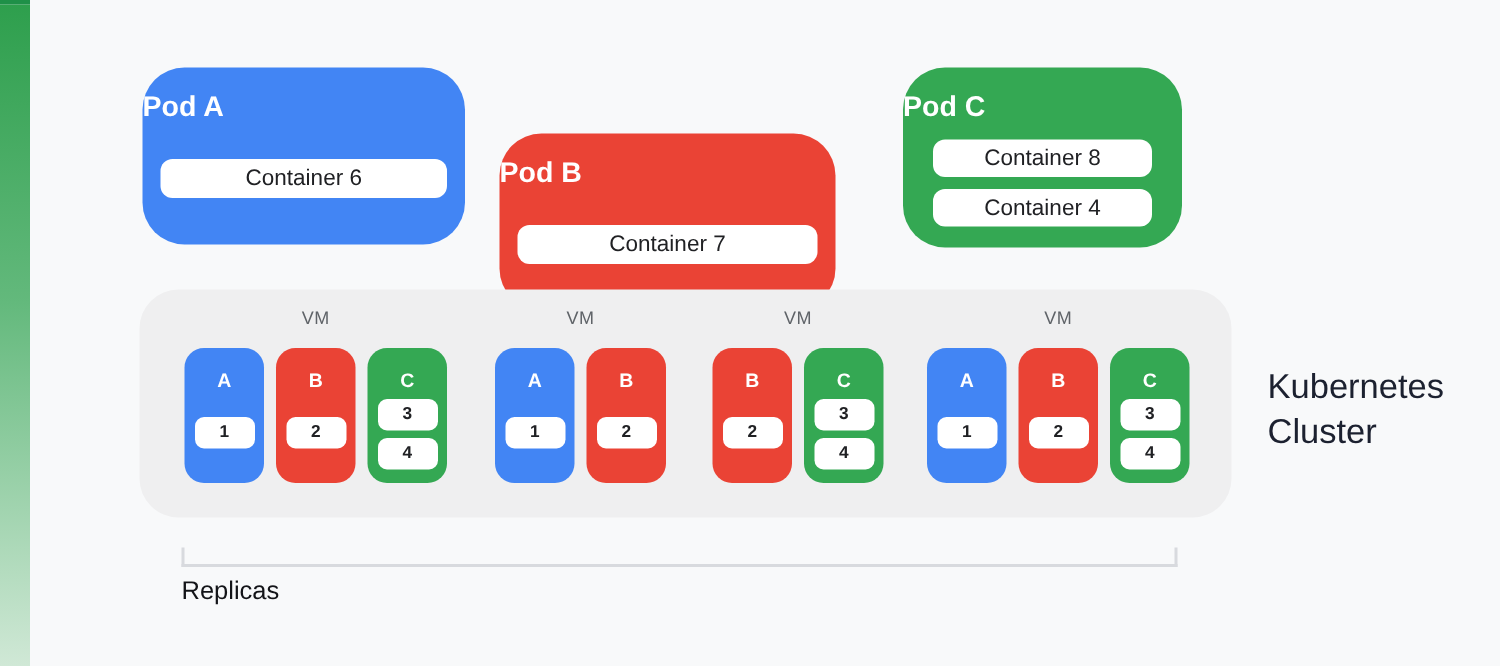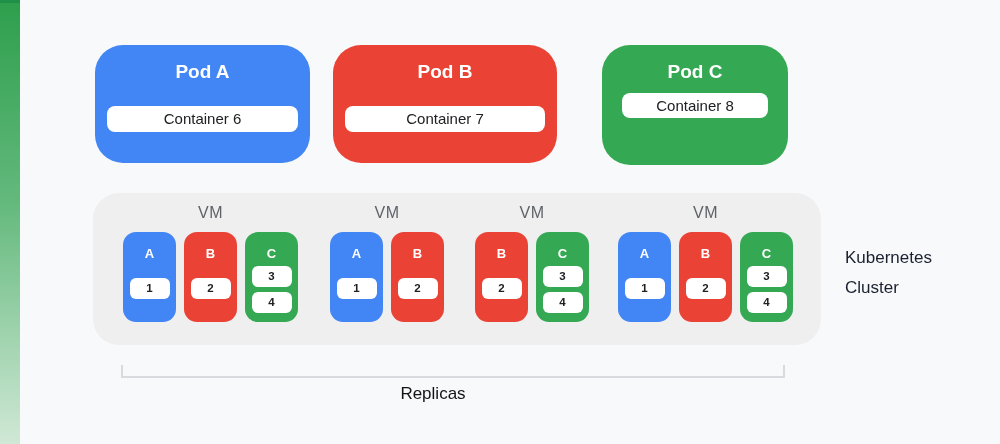--- a/index.html
+++ b/index.html
@@ -20,29 +20,29 @@
   }
   
   .pods-row { position: absolute; left: 0; top: 0; }
   .pod {
     position: absolute;
     top: 45px;
     height: 118px;
     border-radius: 28px;
   }
   .pod:nth-child(1) { left: 95px;  width: 215px; }
-  .pod:nth-child(2) { left: 333px; width: 224px; }
+  .pod:nth-child(2) { left: 333px; width: 224px; margin-top: 44px; }
   .pod:nth-child(3) { left: 602px; width: 186px; height: 120px; }
   .pod.blue  { background: var(--blue,  #4285F4); }
   .pod.red   { background: var(--red,   #EA4335); }
   .pod.green { background: var(--green, #34A853); }
   .pod-title {
     margin-top: 13px;
     height: 28px; line-height: 28px;
-    text-align: center;
+    text-align: left;
     color: #ffffff;
     font-size: 19px;
     font-weight: 700;
   }
   .pod-containers { margin: 20px 12px 0; display: flex; flex-direction: column; gap: 8px; }
   .pod:nth-child(3) .pod-containers { margin: 7px 20px 0; }
   .container-box {
     height: 26px; line-height: 26px;
     background: #ffffff;
     border-radius: 8px;
@@ -59,21 +59,21 @@
     background: var(--cluster_bg, #EFEFF0);
     border-radius: 26px;
   }
   .vm-group { position: absolute; top: 12px; }
   .vm-group:nth-child(1) { left: 30px; }
   .vm-group:nth-child(2) { left: 237px; }
   .vm-group:nth-child(3) { left: 382px; }
   .vm-group:nth-child(4) { left: 525px; }
   .vm-label {
     text-align: center;
-    font-size: 16px;
+    font-size: 12px;
     color: var(--vm_label, #5F6368);
     letter-spacing: 0.4px;
     margin-bottom: 12px;
     height: 15px; line-height: 15px;
   }
   .mini-row { display: flex; gap: 8px; }
   .mini-pod {
     width: 53px; height: 90px;
     border-radius: 13px;
     display: flex; flex-direction: column; align-items: center;
@@ -98,39 +98,39 @@
     text-align: center;
     font-size: 11.5px;
     font-weight: 600;
     color: var(--text_dark, #202124);
   }
   
   .cluster-label {
     position: absolute;
     left: 845px; top: 243px;
     width: 120px;
-    font-size: 17px;
+    font-size: 23px;
     line-height: 29.5px;
     color: #1C2130;
     font-weight: 500;
   }
   
   .bracket {
     position: absolute;
     left: 121px; top: 365px;
     width: 664px; height: 13px;
     border-left: 2px solid var(--bracket, #D8DADE);
     border-right: 2px solid var(--bracket, #D8DADE);
     border-bottom: 2px solid var(--bracket, #D8DADE);
   }
   .replicas-label {
     position: absolute;
     left: 121px; top: 384px;
     width: 624px;
-    text-align: center;
+    text-align: left;
     font-size: 17px;
     color: #131418;
   }
 </style>
 </head>
 <body>
 
 <div class="canvas">
   <div class="accent-bar"></div>
 
@@ -144,20 +144,21 @@
       <div class="pod red">
         <div class="pod-title">Pod B</div>
         <div class="pod-containers">
           <div class="container-box">Container 7</div>
         </div>
       </div>
       <div class="pod green">
         <div class="pod-title">Pod C</div>
         <div class="pod-containers two">
           <div class="container-box">Container 8</div>
+          <div class="container-box">Container 4</div>
         </div>
       </div>
     </div>
 
   <div class="cluster">
       <div class="vm-group">
         <div class="vm-label">VM</div>
         <div class="mini-row">
           <div class="mini-pod blue">
             <div class="mini-letter">A</div>

